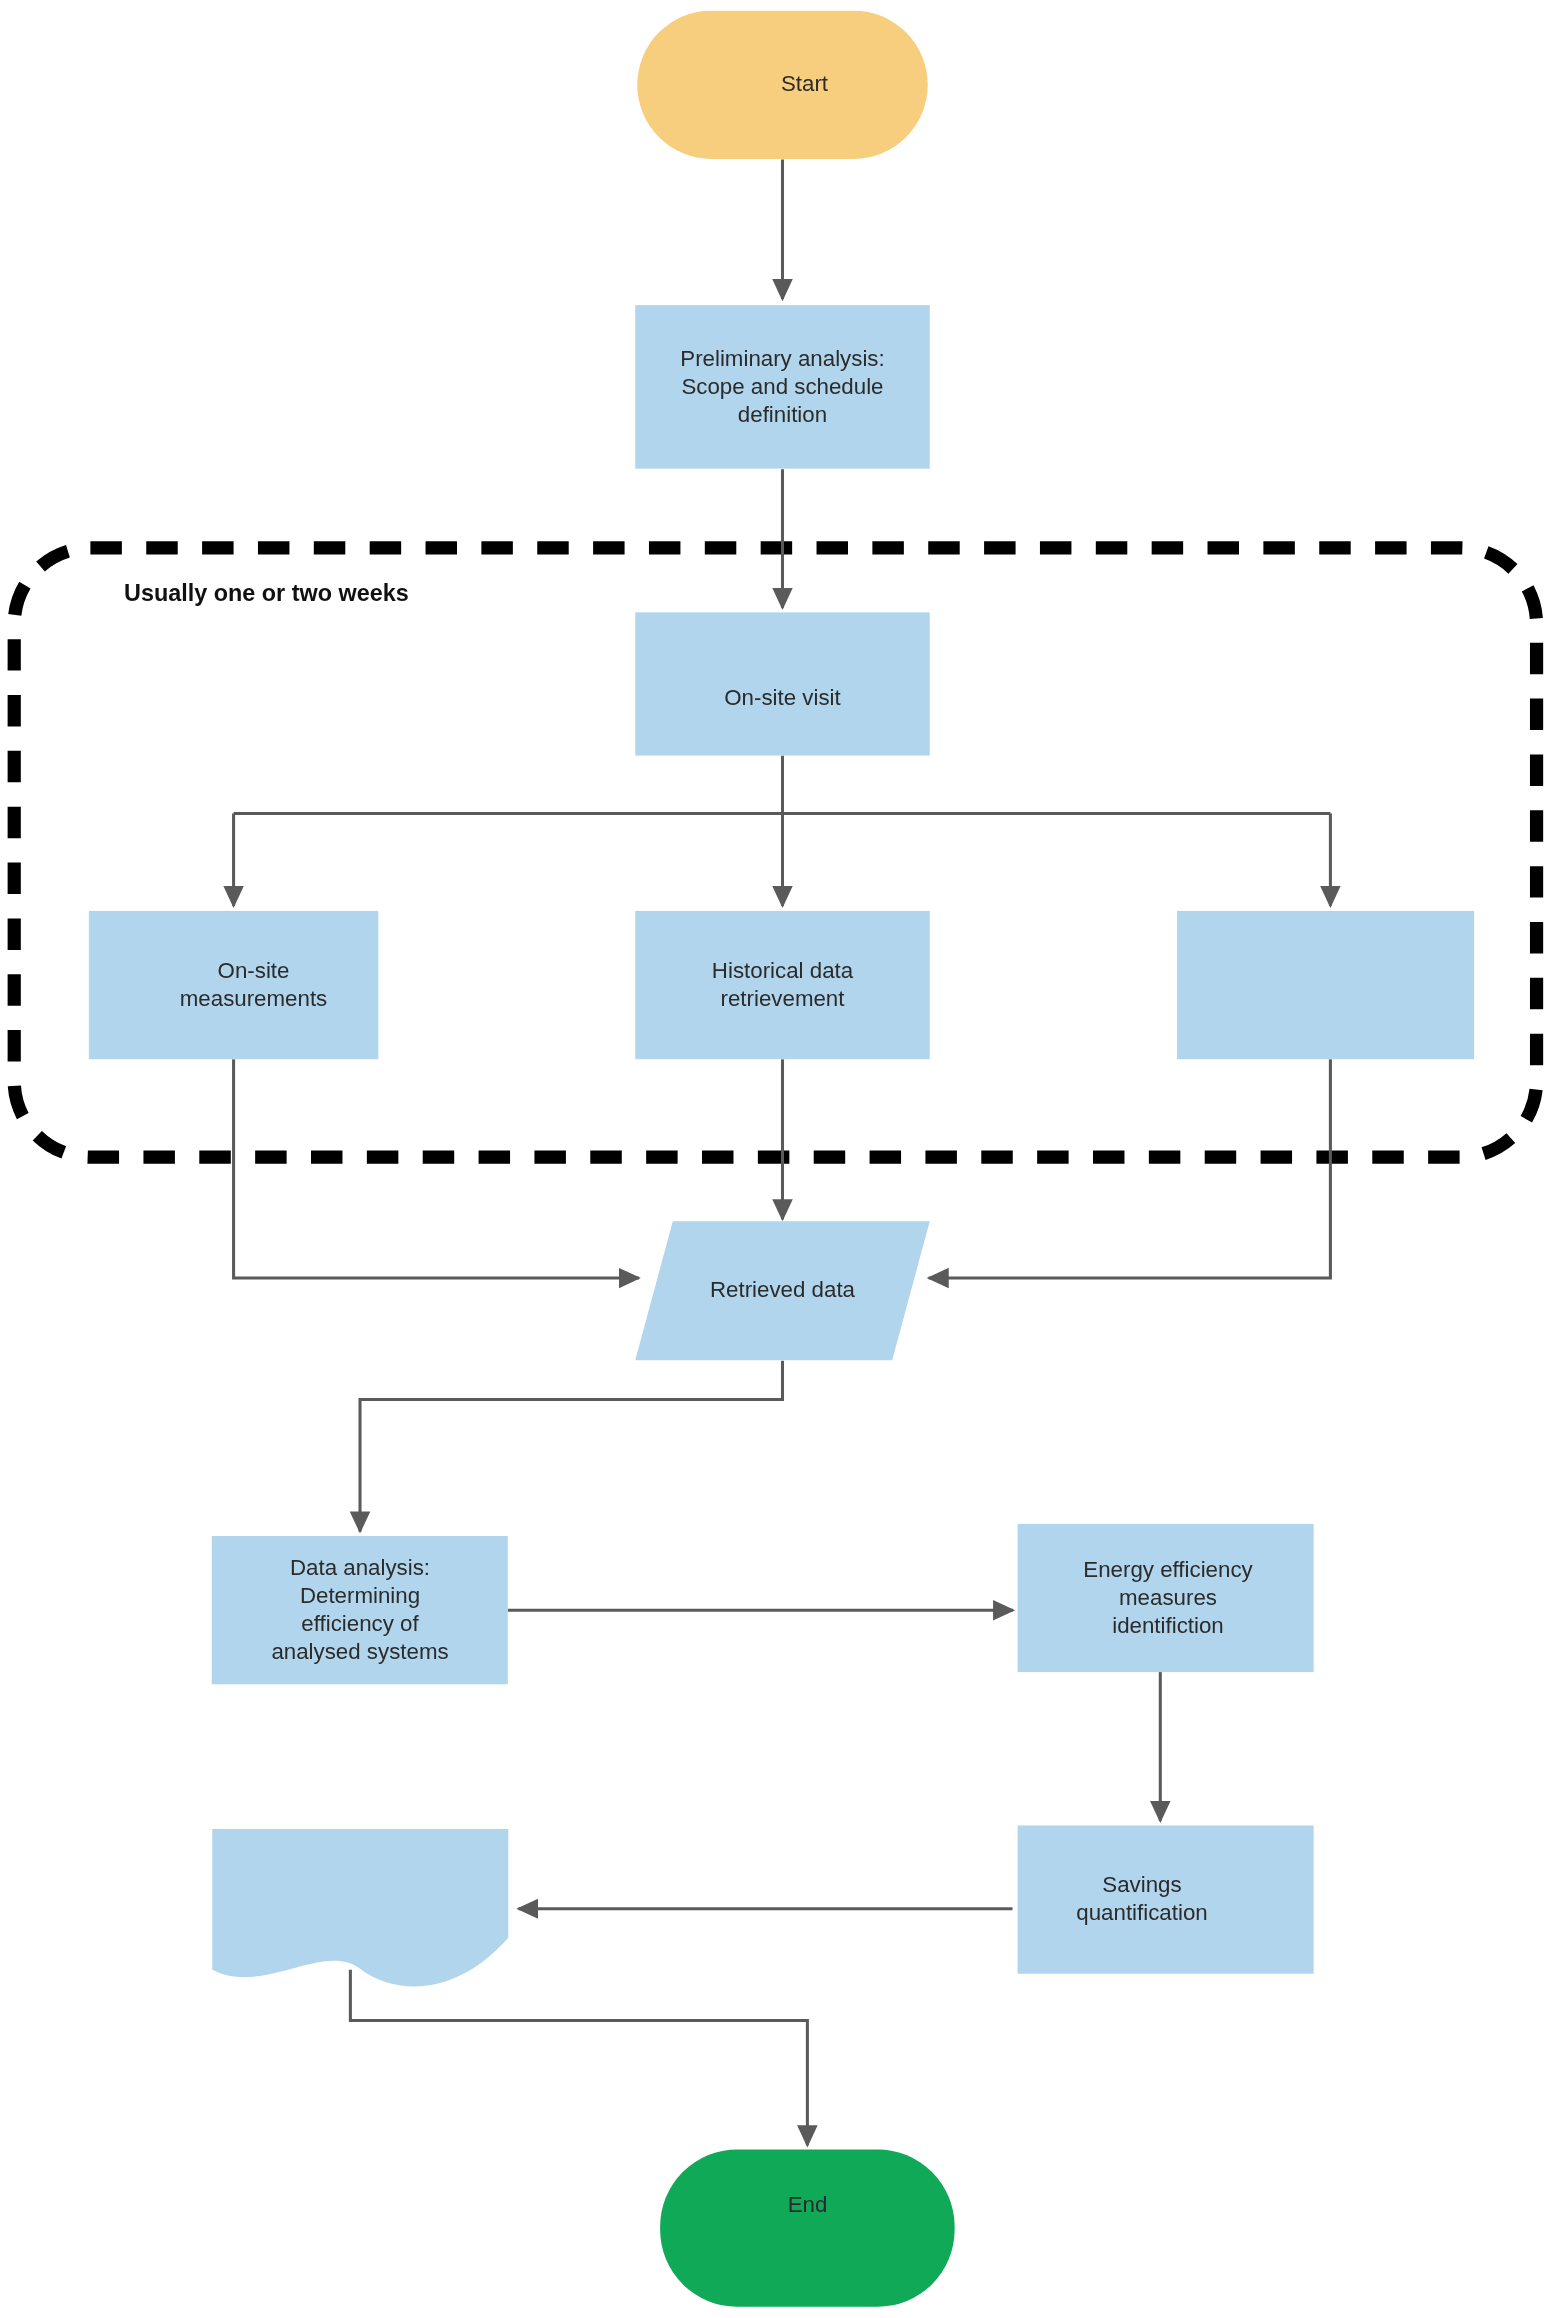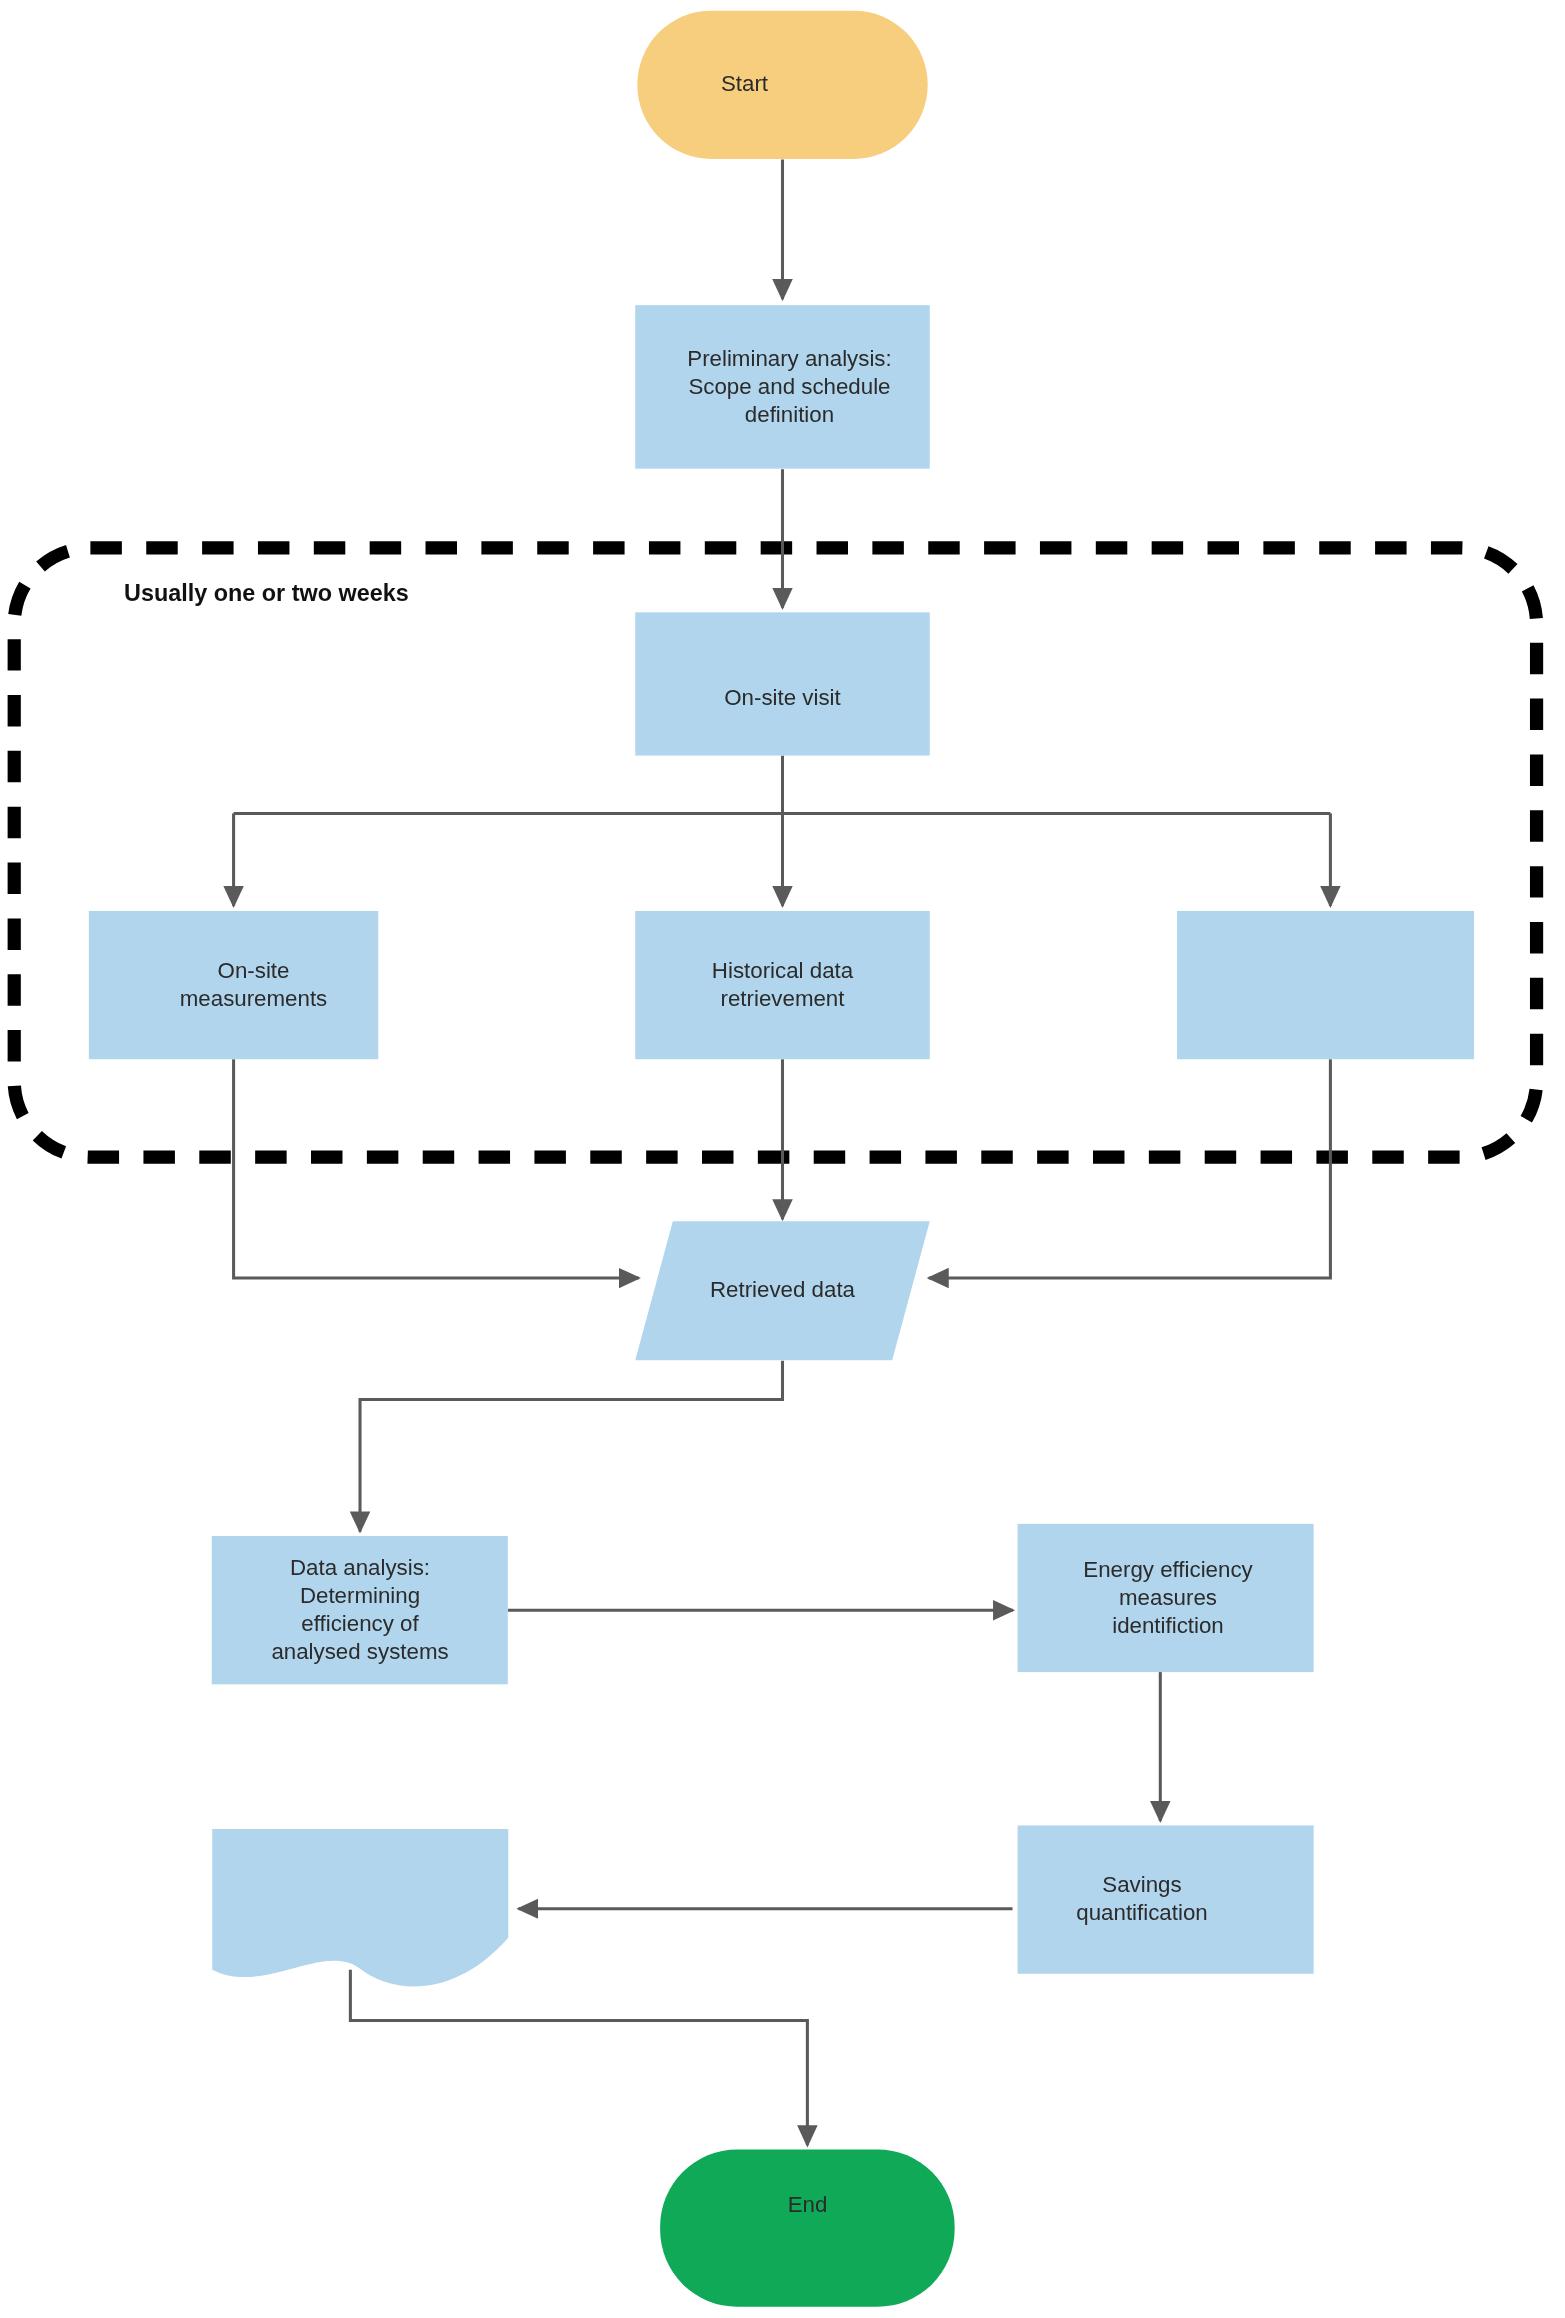--- a/index.html
+++ b/index.html
@@ -84,23 +84,23 @@
 
     <path d="M 418 3601 L 1001 3601 L 1001 3815
              C 900 3930 780 3930 709 3876
              C 638 3822 518 3930 418 3878 Z" fill="#B1D5EC"></path>
 
     <rect x="1300" y="4232" width="580" height="310" rx="152" ry="152" fill="#0FA958"></rect>
   </svg>
 
   <div class="grouplabel" style="left:93px; top:580px;margin-left:31px;">Usually one or two weeks</div>
 
-  <div class="nodetext" style="left:599px; top:10.2px; width:291px; height:148px;">Start</div>
+  <div class="nodetext" style="left:659px; top:10.2px; width:291px; height:148px;">Start</div>
 
-  <div class="nodetext" style="left:635px; top:305px; width:295px; height:164px;padding-left:7px;">Preliminary analysis:
+  <div class="nodetext" style="left:635px; top:305px; width:295px; height:164px;">Preliminary analysis:
 Scope and schedule
 definition</div>
 
   <div class="nodetext" style="left:635px; top:612px; width:295px; height:173px;">On-site visit</div>
 
   <div class="nodetext" style="left:89px; top:911px; width:329px; height:148px;">On-site
 measurements</div>
 
   <div class="nodetext" style="left:635px; top:911px; width:295px; height:148px;">Historical data
 retrievement</div>

